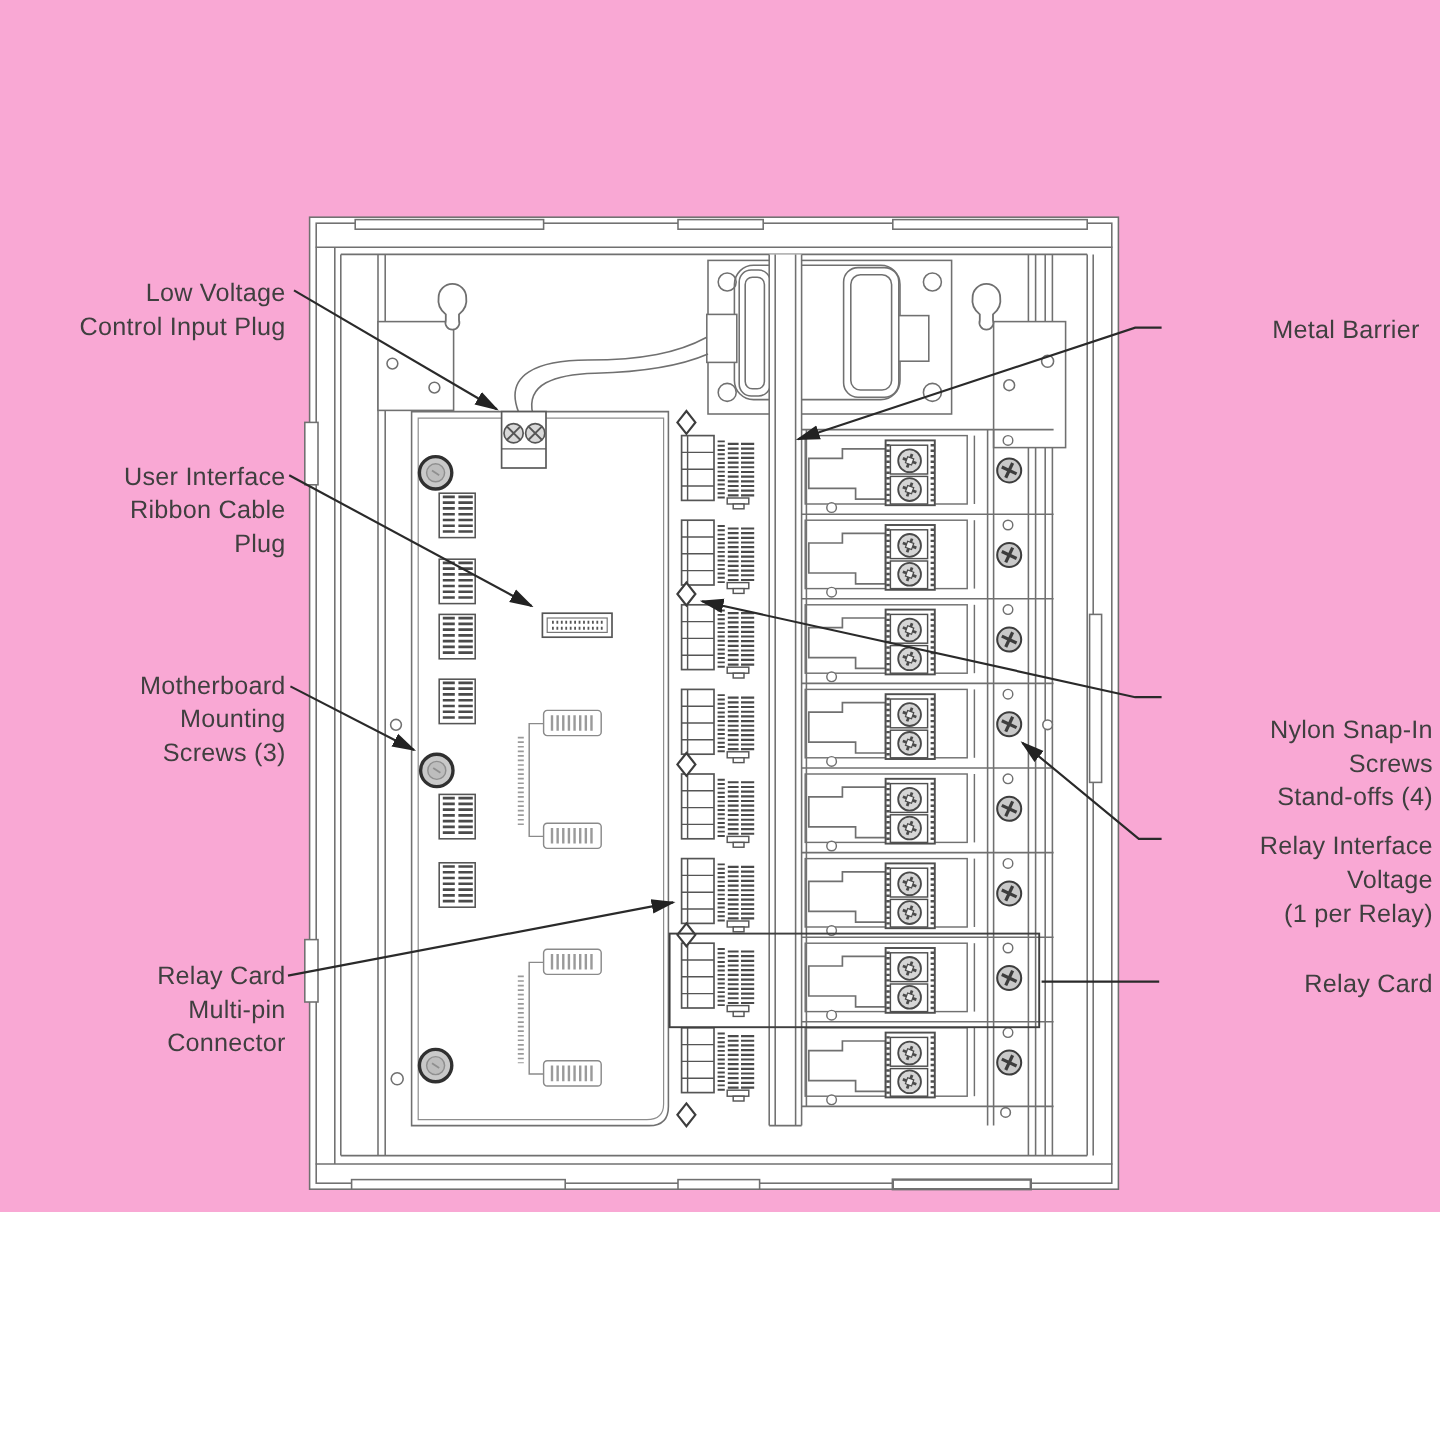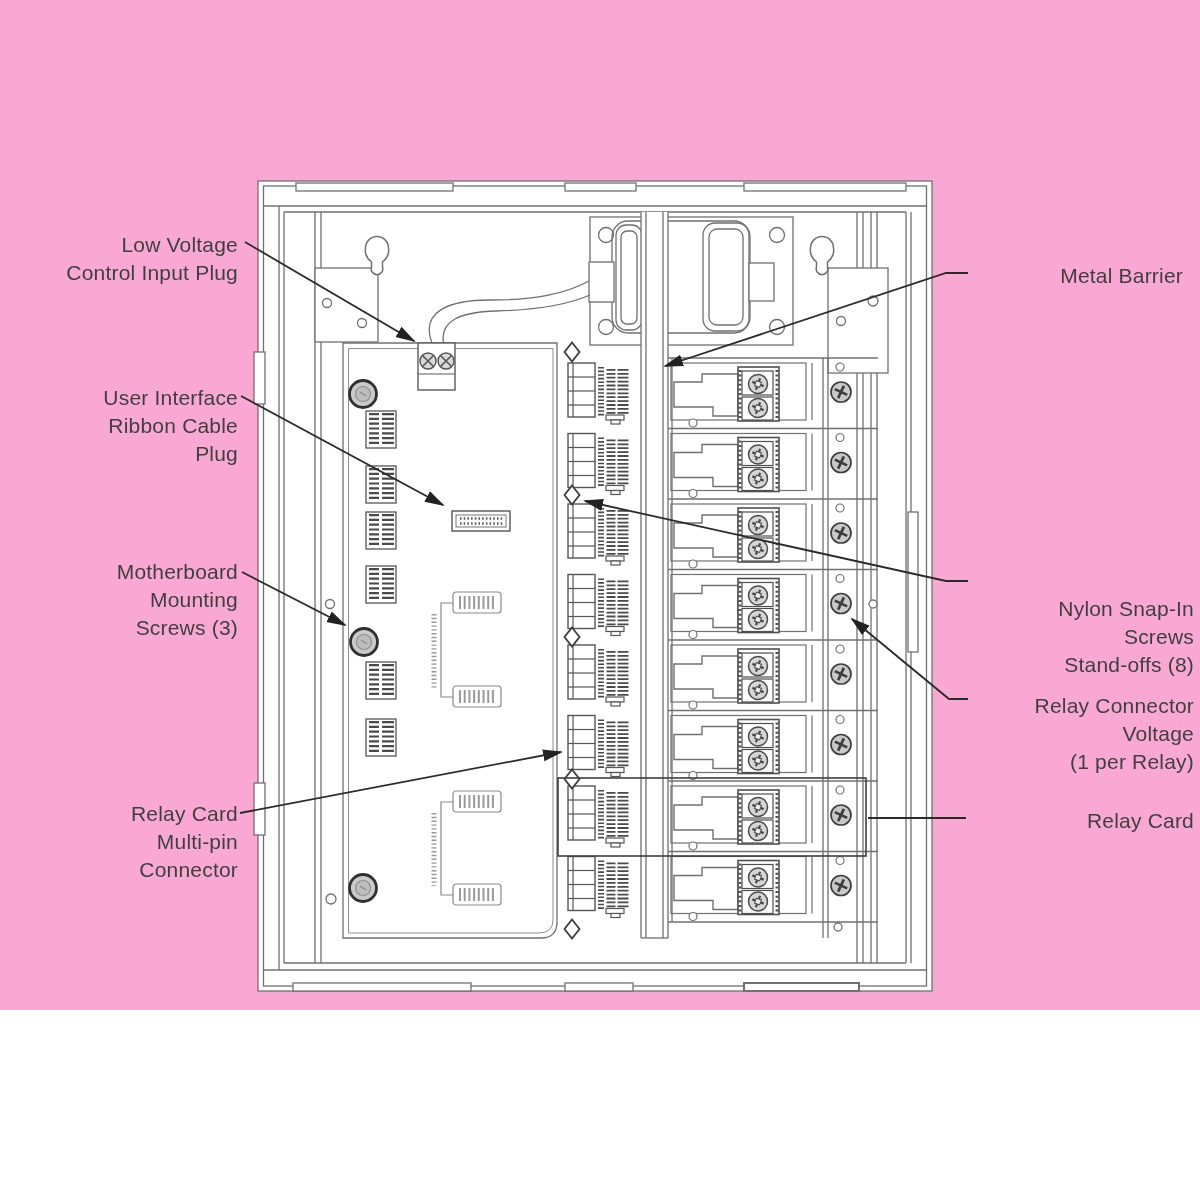--- a/index.html
+++ b/index.html
@@ -272,25 +272,25 @@
   <span>Connector</span>
 </div>
 
 <div class="callout right-col" style="top:262px;left:963px;width:220px;">
   <span>Metal Barrier</span>
 </div>
 
 <div class="callout right-col" style="top:571px;left:974px;width:220px;margin-top:24px;">
   <span>Nylon Snap-In</span>
   <span>Screws</span>
-  <span>Stand-offs (8)</span>
+  <span>Stand-offs (4)</span>
 </div>
 
 <div class="callout right-col" style="top:692px;left:974px;width:220px;">
-  <span>Relay Connector</span>
+  <span>Relay Interface</span>
   <span>Voltage</span>
   <span>(1 per Relay)</span>
 </div>
 
 <div class="callout right-col" style="top:807px;left:974px;width:220px;">
   <span>Relay Card</span>
 </div>
 
 </div>
 

